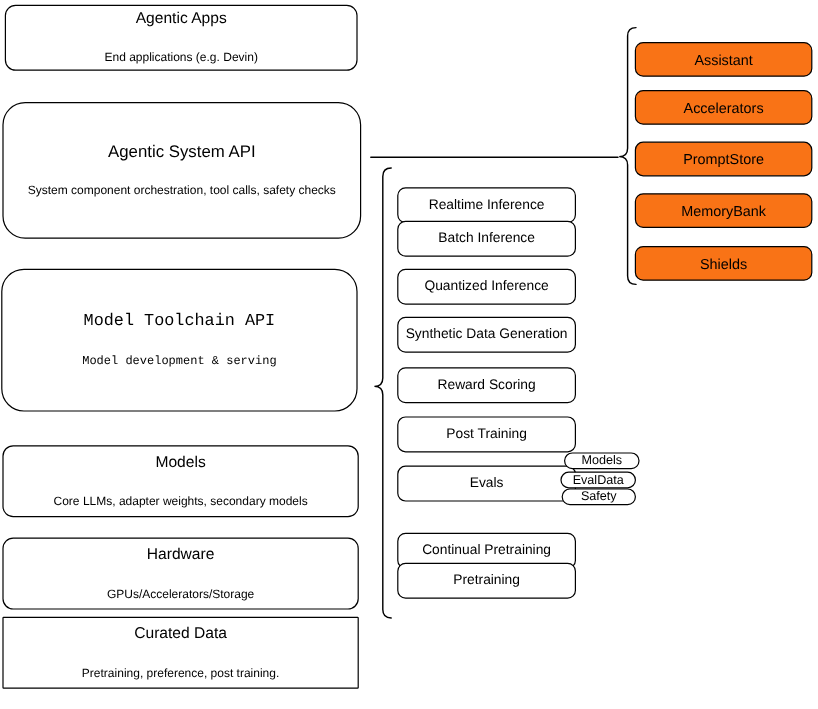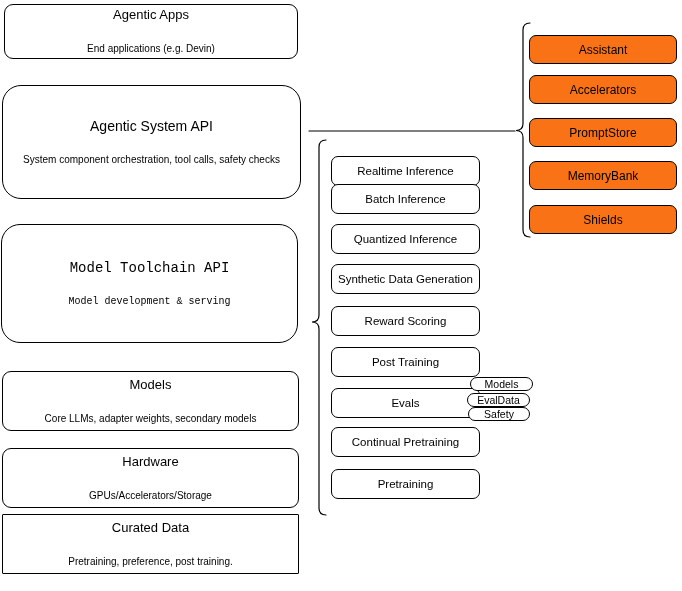--- a/index.html
+++ b/index.html
@@ -155,21 +155,21 @@
   </div>
   <div class="mbox" style="top:347px;">
     <span>Post Training</span>
   </div>
   <div class="mbox" style="top:306px;">
     <span>Reward Scoring</span>
   </div>
   <div class="mbox" style="top:388px;">
     <span>Evals</span>
   </div>
-  <div class="mbox" style="top:427px;">
+  <div class="mbox" style="top:444px;">
     <span>Continual Pretraining</span>
   </div>
   <div class="mbox" style="top:469px;">
     <span>Pretraining</span>
   </div>
 
   <div class="pill" style="left:470px; top:377px; width:63px;">
     <span>Models</span>
   </div>
   <div class="pill" style="left:467px; top:393px; width:63px;">

